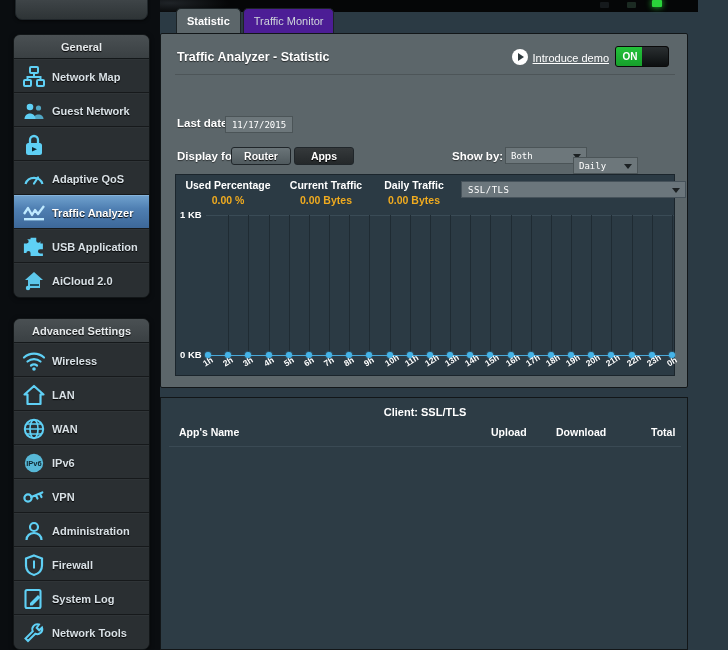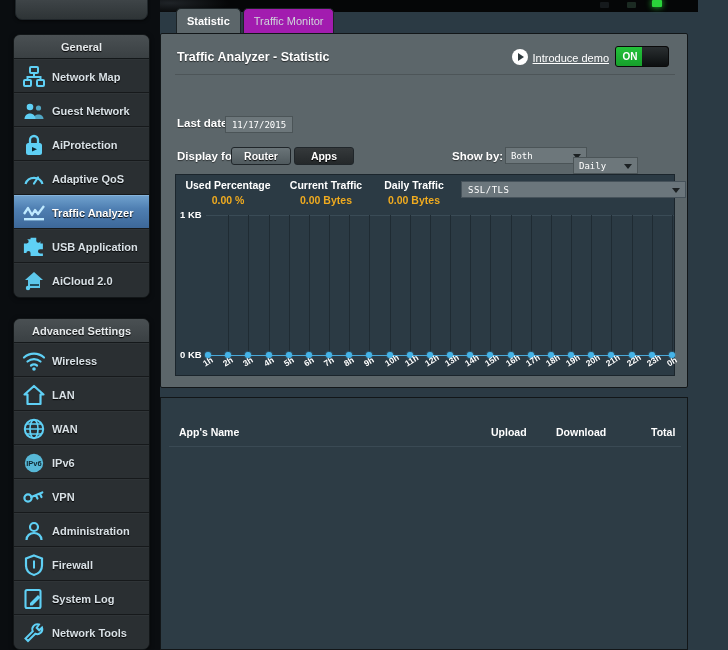--- a/index.html
+++ b/index.html
@@ -85,21 +85,21 @@
   .navitem.active .nlbl { color:#ffffff; }
 
   
   .content { position:absolute; left:160px; top:0; width:568px; height:650px; }
 
   .tabbar { position:absolute; left:16px; top:8px; height:26px; }
   .tab {
     float:left; height:26px; line-height:25px; padding:0 10px;
     font-size:11px; color:#cfd6da; cursor:pointer;
     border-radius:5px 5px 0 0;
-    background:#a21caf;
+    background:#4c1d95;
     border:1px solid #1c2326; border-bottom:none;
     margin-right:2px;
   }
   .tab.active { background:#5c666a; color:#ffffff; font-weight:bold; }
 
   .panel {
     position:absolute; left:0px; top:33px; width:528px;
     background:#5c666a;
     border:1px solid #121618;
     border-radius:2px;
@@ -273,21 +273,20 @@
                 <path d="M11.5 20c0-2.8 2.2-4.6 5-4.6s5 1.8 5 4.6z" fill="#5fd0f5" opacity=".75"></path>
               </svg></span>
             <span class="nlbl">Guest Network</span>
           </div>
           <div class="navitem">
             <span class="nico"><svg width="24" height="24" viewBox="0 0 24 24">
                 <rect x="4" y="10" width="16" height="12" rx="2.5" fill="#5fd0f5"></rect>
                 <path d="M8 10V7a4 4 0 018 0v3" fill="none" stroke="#5fd0f5" stroke-width="2.3"></path>
                 <polygon points="10,14 15,16.3 10,18.6" fill="#0f2730"></polygon>
               </svg></span>
-            <span class="nlbl">AiProtection</span>
           </div>
           <div class="navitem">
             <span class="nico"><svg width="24" height="24" viewBox="0 0 24 24">
                 <path d="M3.5 17a9 9 0 0117 0" fill="none" stroke="#5fd0f5" stroke-width="2.2"></path>
                 <path d="M12 16.5l4-6" stroke="#5fd0f5" stroke-width="2.2" stroke-linecap="round"></path>
               </svg></span>
             <span class="nlbl">Adaptive QoS</span>
           </div>
           <div class="navitem active">
             <span class="nico"><svg width="24" height="24" viewBox="0 0 24 24">
@@ -517,20 +516,21 @@
             <div class="dot" style="left: 472.826px; top: 139px; background: rgb(69, 180, 232);"></div>
             <div class="xlab" style="left: 468.826px;">23h</div>
             <div class="grid-v" style="left: 496px;"></div>
             <div class="dot" style="left: 493px; top: 139px; background: rgb(69, 180, 232);"></div>
             <div class="xlab" style="left: 489px;">0h</div>
           </div>
       </div>
     </div>
 
     <div class="panel-bot">
+      <div class="client-title">Client: SSL/TLS</div>
       <div class="th" style="left:18px;">App's Name</div>
       <div class="th" style="left:330px;">Upload</div>
       <div class="th" style="left:395px;">Download</div>
       <div class="th" style="left:490px;">Total</div>
       <div class="tbl-sep"></div>
     </div>
   </div>
 </div>
 
 </body></html>

